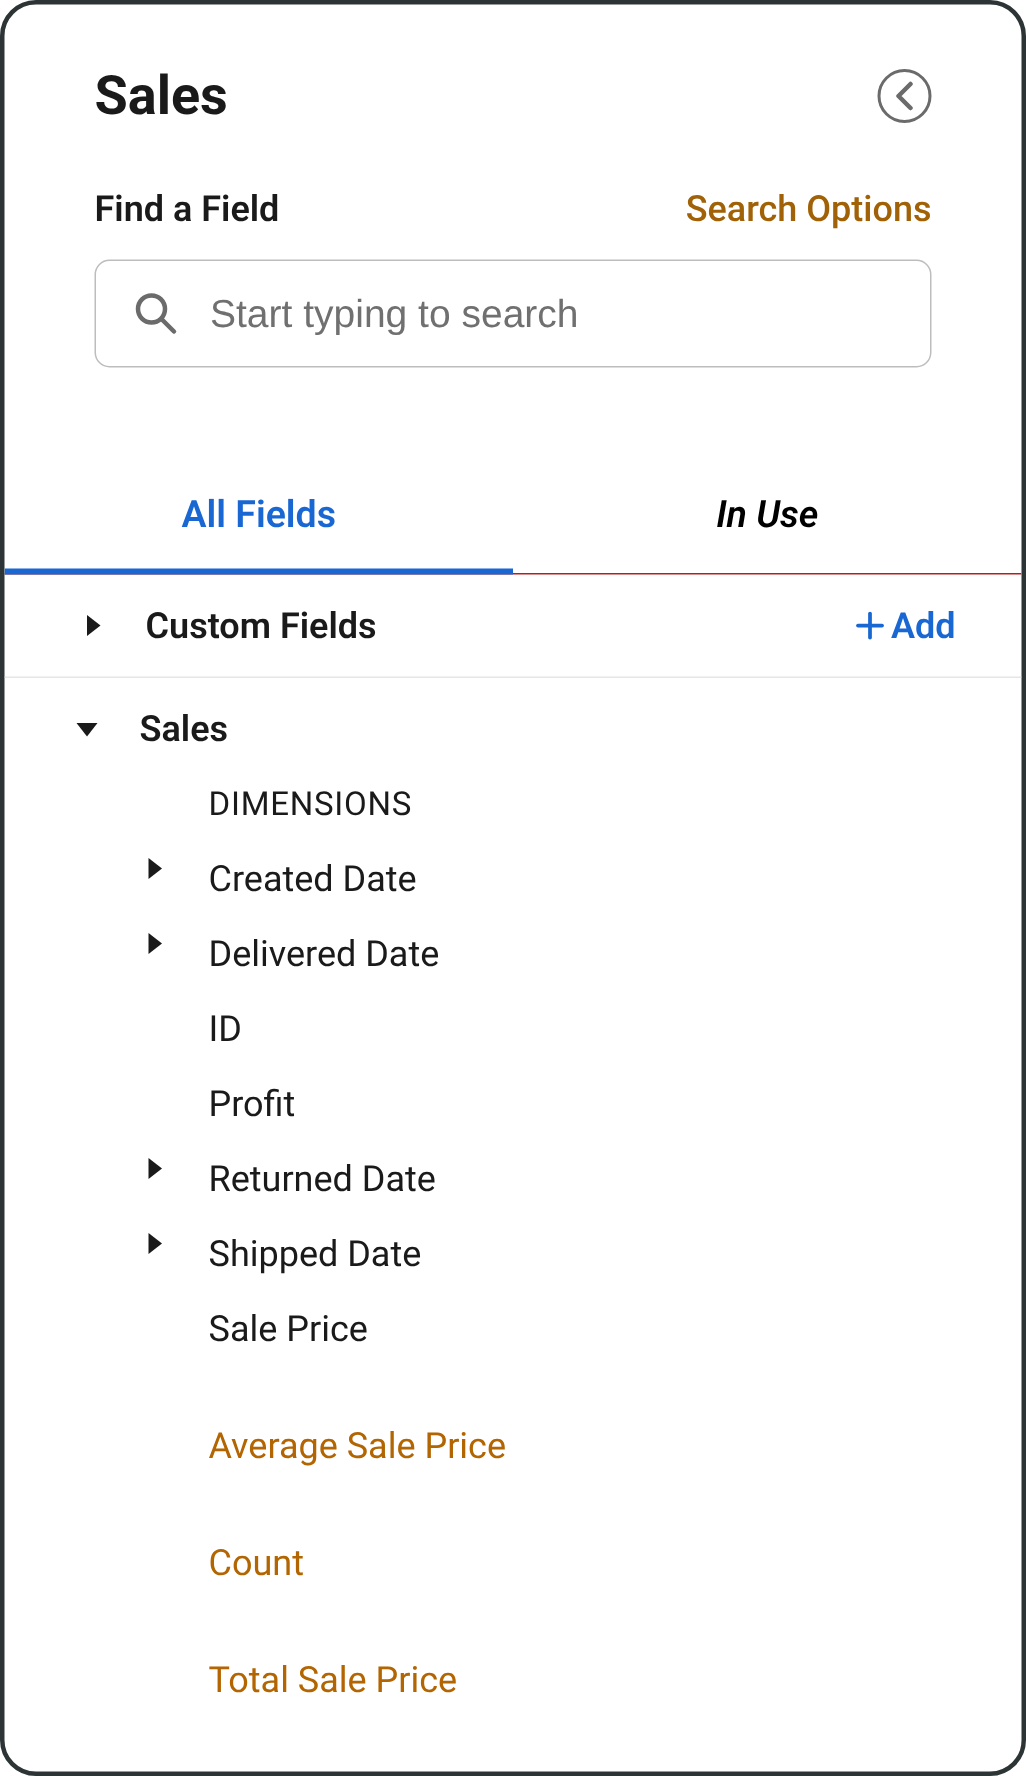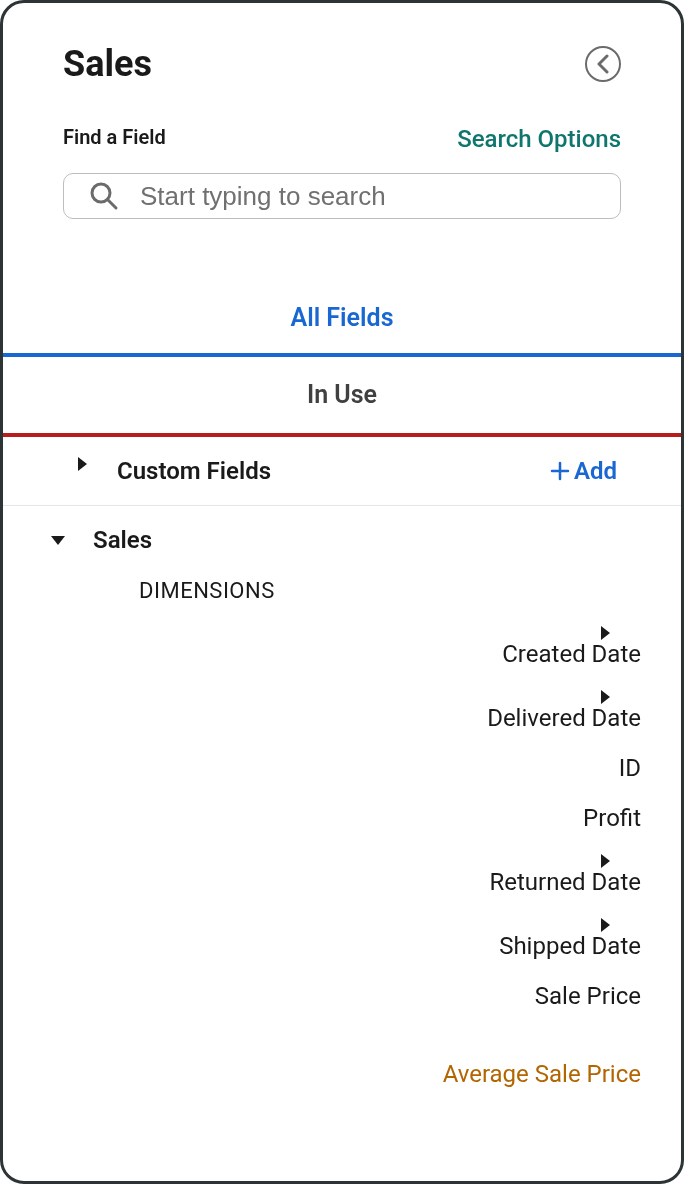--- a/index.html
+++ b/index.html
@@ -44,58 +44,57 @@
     }
     .search-section {
       padding: 20px 60px 30px 60px;
     }
     .search-labels {
       display: flex;
       justify-content: space-between;
       margin-bottom: 20px;
     }
     .find-label {
-      font-size: 20px;
+      font-size: 24px;
       font-weight: 600;
       color: #1a1a1a;
     }
     .search-options {
       font-size: 24px;
       font-weight: 500;
-      color: #0f766e;
+      color: #a16207;
       cursor: pointer;
     }
     .search-box {
       display: flex;
       align-items: center;
       border: 1.5px solid #bdbdbd;
       border-radius: 10px;
-      padding: 6px 24px;
+      padding: 19px 24px;
       gap: 20px;
     }
     .search-icon {
       color: #6b6b6b;
       flex-shrink: 0;
     }
     .search-input {
       border: none;
       outline: none;
       font-size: 26px;
       color: #707070;
       width: 100%;
       background: transparent;
     }
     .search-input::placeholder {
       color: #707070;
     }
     .tabs {
       display: flex;
-      border-bottom: 4px solid #b91c1c;
+      border-bottom: 1px solid #b91c1c;
       margin-top: 30px;
-      flex-direction: column;
     }
     .tab {
       flex: 1;
       text-align: center;
       padding: 24px 0;
       font-size: 25px;
       font-weight: 600;
       cursor: pointer;
       position: relative;
     }
@@ -105,26 +104,27 @@
     .tab.active::after {
       content: '';
       position: absolute;
       bottom: -1px;
       left: 0;
       right: 0;
       height: 4px;
       background: #1967d2;
     }
     .tab.inactive {
-      color: #404040;
+      color: #000000;
+      font-style: italic;
     }
     .row {
       display: flex;
-      align-items: flex-start;
-      padding: 20px 64px;
+      align-items: center;
+      padding: 20px 44px;
       border-bottom: 1px solid #e6e6e6;
     }
     .expand-icon {
       width: 30px;
       display: flex;
       align-items: center;
       justify-content: center;
       flex-shrink: 0;
     }
     .row-label {
@@ -159,24 +159,23 @@
       margin-left: 96px;
       margin-top: 12px;
       margin-bottom: 12px;
     }
     .section-heading.measures {
       color: #b26500;
       margin-top: 30px;
     }
     .field-item {
       display: flex;
-      align-items: flex-end;
+      align-items: flex-start;
       padding: 11px 0 11px 56px;
       cursor: pointer;
-      flex-direction: column;
     }
     .field-expand {
       width: 40px;
       display: flex;
       align-items: center;
       justify-content: flex-start;
       flex-shrink: 0;
     }
     .field-label {
       font-size: 24px;
@@ -293,14 +292,22 @@
     <div class="field-item">
       <div class="field-expand"></div>
       <div class="field-label">Sale Price</div>
     </div>
 
 
     <div class="field-item">
       <div class="field-expand"></div>
       <div class="field-label measure">Average Sale Price</div>
     </div>
+    <div class="field-item">
+      <div class="field-expand"></div>
+      <div class="field-label measure">Count</div>
+    </div>
+    <div class="field-item">
+      <div class="field-expand"></div>
+      <div class="field-label measure">Total Sale Price</div>
+    </div>
   </div>
 </div>
 
 </body></html>

